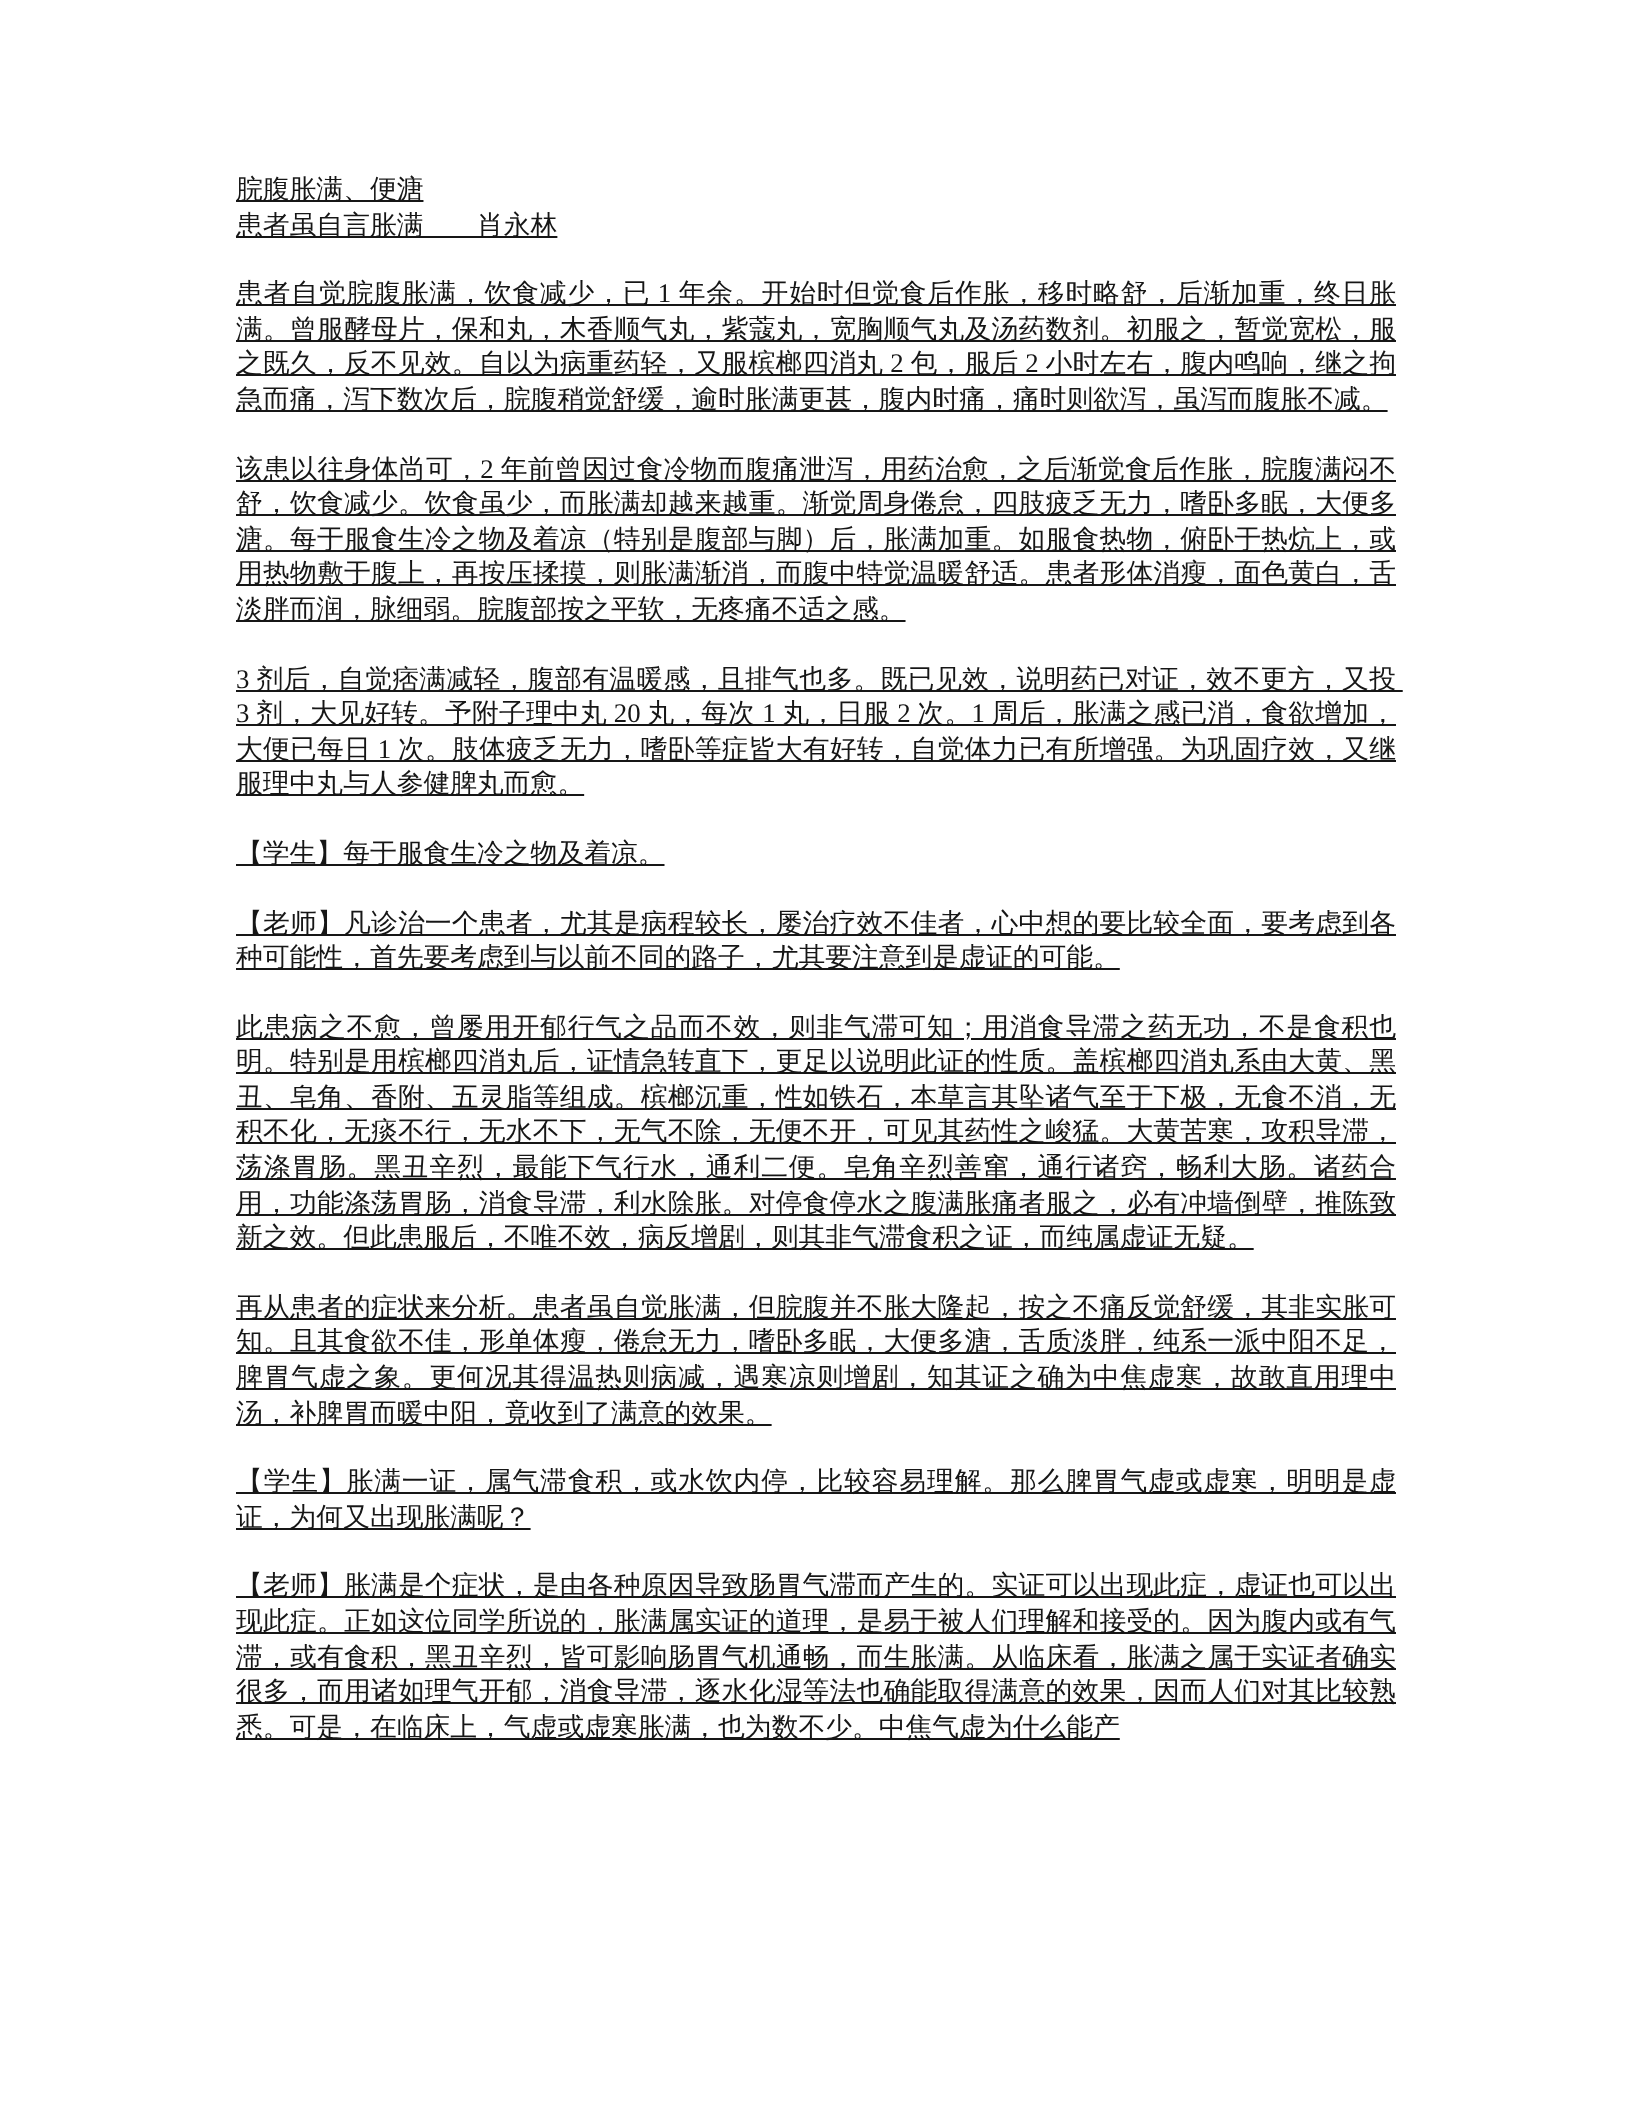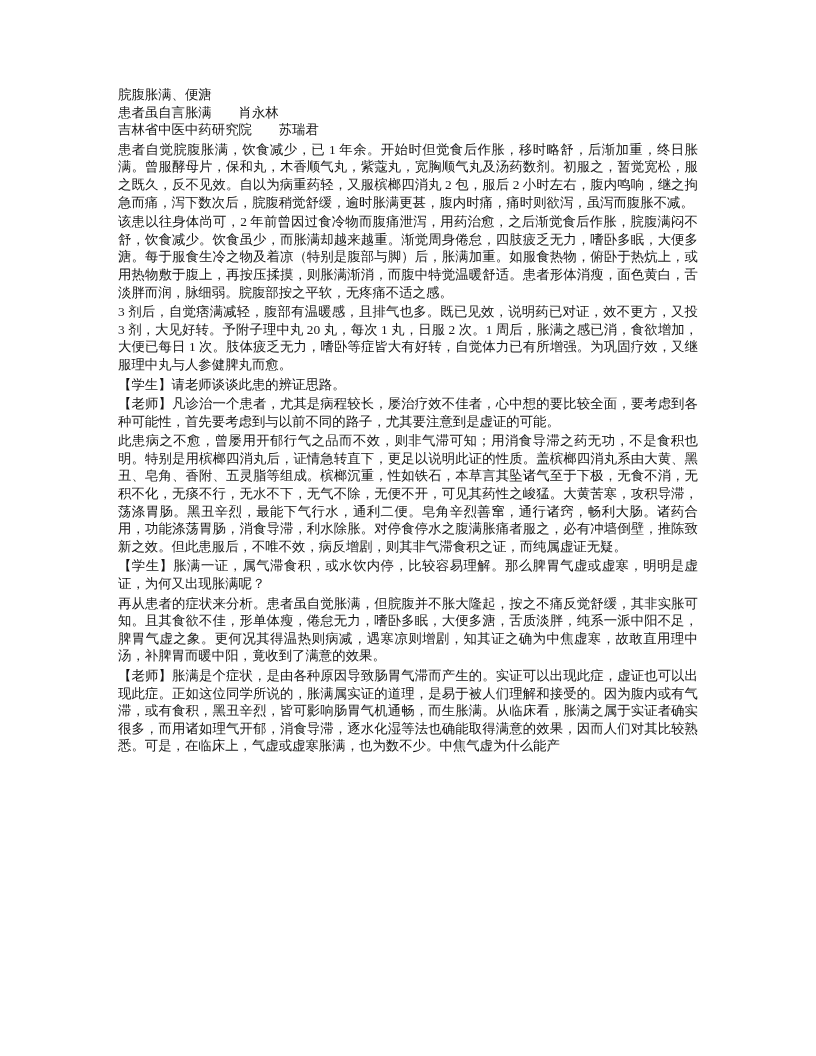--- a/index.html
+++ b/index.html
@@ -15,47 +15,47 @@
   .page {
     box-sizing: border-box;
     width: 816px;
     height: 1056px;
     background: #ffffff;
     padding: 86px 118px 0 118px;
     font-family: "Liberation Serif", "DejaVu Serif", serif;
     font-size: 13.4px;
     line-height: 17.6px;
     color: #161616;
+    text-decoration: underline;
   }
   .doc-title,
   .doc-line {
     margin: 0;
     padding: 0;
     font-weight: normal;
     text-align: left;
     white-space: pre-wrap;
   }
   .para {
-    margin: 2px 0 0 0;
+    margin: 17px 0 0 0;
     padding: 0;
     text-align: justify;
     text-justify: inter-ideograph;
     white-space: pre-wrap;
   }
 </style>
 </head>
 <body>
 
 <div class="page">
   <h1 class="doc-title" style="font-size:inherit;">脘腹胀满、便溏</h1>
   <div class="doc-line">患者虽自言胀满　　肖永林</div>
-  <div class="doc-line">吉林省中医中药研究院　　苏瑞君</div>
 
   <p class="para">患者自觉脘腹胀满，饮食减少，已 1 年余。开始时但觉食后作胀，移时略舒，后渐加重，终日胀满。曾服酵母片，保和丸，木香顺气丸，紫蔻丸，宽胸顺气丸及汤药数剂。初服之，暂觉宽松，服之既久，反不见效。自以为病重药轻，又服槟榔四消丸 2 包，服后 2 小时左右，腹内鸣响，继之拘急而痛，泻下数次后，脘腹稍觉舒缓，逾时胀满更甚，腹内时痛，痛时则欲泻，虽泻而腹胀不减。</p>
   <p class="para">该患以往身体尚可，2 年前曾因过食冷物而腹痛泄泻，用药治愈，之后渐觉食后作胀，脘腹满闷不舒，饮食减少。饮食虽少，而胀满却越来越重。渐觉周身倦怠，四肢疲乏无力，嗜卧多眠，大便多溏。每于服食生冷之物及着凉（特别是腹部与脚）后，胀满加重。如服食热物，俯卧于热炕上，或用热物敷于腹上，再按压揉摸，则胀满渐消，而腹中特觉温暖舒适。患者形体消瘦，面色黄白，舌淡胖而润，脉细弱。脘腹部按之平软，无疼痛不适之感。</p>
   <p class="para">3 剂后，自觉痞满减轻，腹部有温暖感，且排气也多。既已见效，说明药已对证，效不更方，又投 3 剂，大见好转。予附子理中丸 20 丸，每次 1 丸，日服 2 次。1 周后，胀满之感已消，食欲增加，大便已每日 1 次。肢体疲乏无力，嗜卧等症皆大有好转，自觉体力已有所增强。为巩固疗效，又继服理中丸与人参健脾丸而愈。</p>
-  <p class="para">【学生】请老师谈谈此患的辨证思路。</p>
+  <p class="para">【学生】每于服食生冷之物及着凉。</p>
   <p class="para">【老师】凡诊治一个患者，尤其是病程较长，屡治疗效不佳者，心中想的要比较全面，要考虑到各种可能性，首先要考虑到与以前不同的路子，尤其要注意到是虚证的可能。</p>
   <p class="para">此患病之不愈，曾屡用开郁行气之品而不效，则非气滞可知；用消食导滞之药无功，不是食积也明。特别是用槟榔四消丸后，证情急转直下，更足以说明此证的性质。盖槟榔四消丸系由大黄、黑丑、皂角、香附、五灵脂等组成。槟榔沉重，性如铁石，本草言其坠诸气至于下极，无食不消，无积不化，无痰不行，无水不下，无气不除，无便不开，可见其药性之峻猛。大黄苦寒，攻积导滞，荡涤胃肠。黑丑辛烈，最能下气行水，通利二便。皂角辛烈善窜，通行诸窍，畅利大肠。诸药合用，功能涤荡胃肠，消食导滞，利水除胀。对停食停水之腹满胀痛者服之，必有冲墙倒壁，推陈致新之效。但此患服后，不唯不效，病反增剧，则其非气滞食积之证，而纯属虚证无疑。</p>
+  <p class="para">再从患者的症状来分析。患者虽自觉胀满，但脘腹并不胀大隆起，按之不痛反觉舒缓，其非实胀可知。且其食欲不佳，形单体瘦，倦怠无力，嗜卧多眠，大便多溏，舌质淡胖，纯系一派中阳不足，脾胃气虚之象。更何况其得温热则病减，遇寒凉则增剧，知其证之确为中焦虚寒，故敢直用理中汤，补脾胃而暖中阳，竟收到了满意的效果。</p>
   <p class="para">【学生】胀满一证，属气滞食积，或水饮内停，比较容易理解。那么脾胃气虚或虚寒，明明是虚证，为何又出现胀满呢？</p>
-  <p class="para">再从患者的症状来分析。患者虽自觉胀满，但脘腹并不胀大隆起，按之不痛反觉舒缓，其非实胀可知。且其食欲不佳，形单体瘦，倦怠无力，嗜卧多眠，大便多溏，舌质淡胖，纯系一派中阳不足，脾胃气虚之象。更何况其得温热则病减，遇寒凉则增剧，知其证之确为中焦虚寒，故敢直用理中汤，补脾胃而暖中阳，竟收到了满意的效果。</p>
   <p class="para">【老师】胀满是个症状，是由各种原因导致肠胃气滞而产生的。实证可以出现此症，虚证也可以出现此症。正如这位同学所说的，胀满属实证的道理，是易于被人们理解和接受的。因为腹内或有气滞，或有食积，黑丑辛烈，皆可影响肠胃气机通畅，而生胀满。从临床看，胀满之属于实证者确实很多，而用诸如理气开郁，消食导滞，逐水化湿等法也确能取得满意的效果，因而人们对其比较熟悉。可是，在临床上，气虚或虚寒胀满，也为数不少。中焦气虚为什么能产</p>
 </div>
 
 </body></html>

